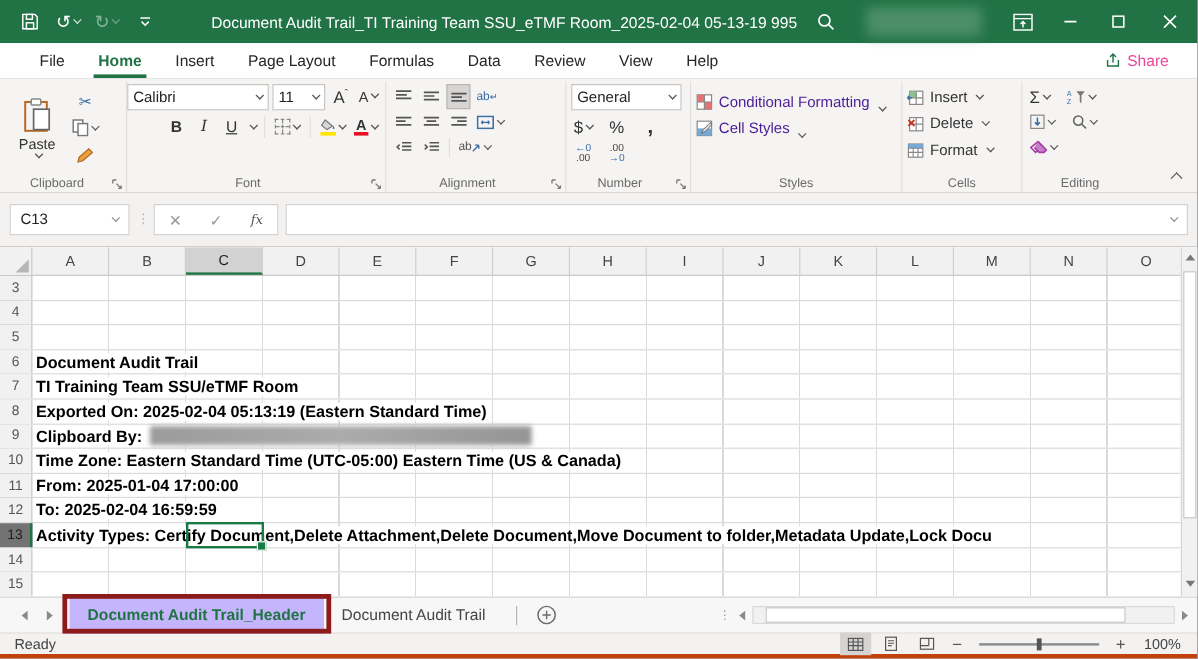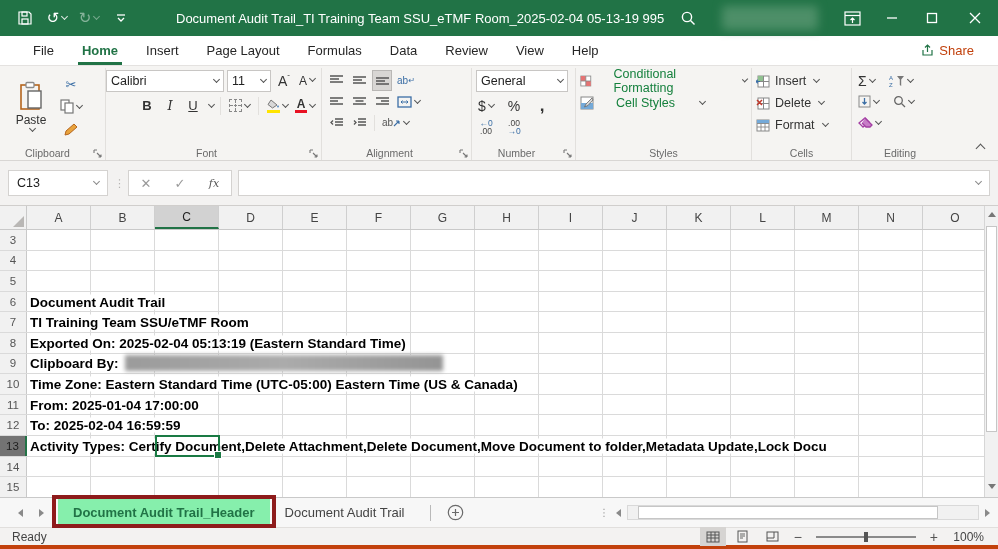--- a/index.html
+++ b/index.html
@@ -16,31 +16,31 @@
   .t-title{flex:1;text-align:center;font-size:13px;white-space:nowrap;overflow:hidden;color:#fff;padding-left:40px;}
   .t-right{display:flex;align-items:center;height:36px;}
   .tbtn{width:40px;height:36px;display:flex;align-items:center;justify-content:center;}
   .blurname{width:96px;height:24px;border-radius:3px;background:#4d8f68;filter:blur(5px);margin:0 14px;}
   .chev{display:inline-block;width:5px;height:5px;border-right:1.3px solid #555;border-bottom:1.3px solid #555;transform:rotate(45deg);margin-left:3px;margin-top:-3px;}
   
   .rtabs{height:30px;background:#fff;display:flex;align-items:stretch;padding-left:19px;flex:none;border-bottom:1px solid #e4e2e0;}
   .rtab{padding:0 14px;display:flex;align-items:center;font-size:13px;color:#262626;position:relative;}
   .rtab.active{color:#217346;font-weight:700;}
   .rtab.active::after{content:"";position:absolute;left:10px;right:10px;bottom:0;height:3px;background:#217346;}
-  .share{margin-left:auto;margin-right:14px;display:flex;align-items:center;gap:5px;color:#c2410c;font-size:13px;padding:0 10px;}
+  .share{margin-left:auto;margin-right:14px;display:flex;align-items:center;gap:5px;color:#ec4899;font-size:13px;padding:0 10px;}
   
   .ribbon{height:95px;background:#f5f4f2;display:flex;align-items:stretch;padding:2px 4px 0 4px;flex:none;border-bottom:1px solid #d8d6d4;}
   .grp{position:relative;display:flex;flex-direction:column;border-right:1px solid #e2e0dd;padding:2px 4px 16px 4px;}
   .glabel{position:absolute;bottom:1px;left:0;right:14px;text-align:center;font-size:10.5px;color:#6a6a6a;}
   .glaunch{position:absolute;bottom:2px;right:3px;}
   .grow{display:flex;align-items:center;gap:3px;}
   .ibtn{display:flex;align-items:center;justify-content:center;min-width:20px;height:21px;padding:0 2px;color:#333;font-size:13px;}
   .combo{background:#fff;border:1px solid #c8c6c4;height:22px;display:flex;align-items:center;font-size:12.5px;color:#222;padding:0 4px;justify-content:space-between;}
   .bigbtn{display:flex;flex-direction:column;align-items:center;justify-content:center;width:46px;color:#333;font-size:12px;gap:2px;padding-top:3px;}
-  .stylerow{display:flex;align-items:center;gap:22px;font-size:12.5px;color:#15803d;height:22px;}
+  .stylerow{display:flex;align-items:flex-end;gap:5px;font-size:12.5px;color:#4c1d95;height:22px;}
   .cellrow{display:flex;align-items:center;gap:5px;font-size:12.5px;color:#333;height:22px;}
   .collapse{margin-left:auto;display:flex;align-items:flex-end;padding:0 10px 8px 0;}
   .cup{width:7px;height:7px;border-left:1.5px solid #555;border-top:1.5px solid #555;transform:rotate(45deg);}
   
   .fbar{height:45px;background:#f3f2f1;display:flex;align-items:center;padding:0 8px;gap:6px;flex:none;border-bottom:1px solid #d0cecc;}
   .namebox{width:100px;height:26px;background:#fff;border:1px solid #d4d2d0;display:flex;align-items:center;font-size:12.5px;color:#222;padding:0 8px;justify-content:space-between;}
   .fdots{color:#b5b3b1;font-size:11px;letter-spacing:0;line-height:4px;width:8px;text-align:center;}
   .fbtns{height:26px;background:#fff;border:1px solid #d4d2d0;display:flex;align-items:center;}
   .fbtn{width:34px;height:24px;display:flex;align-items:center;justify-content:center;color:#9a9a9a;font-size:13px;}
   .fx{color:#555;font-family:"DejaVu Serif",serif;font-style:italic;font-size:11px;}
@@ -64,21 +64,21 @@
   .vscroll{position:absolute;top:0;right:0;bottom:0;width:14px;background:#f1f1f1;border-left:1px solid #d6d6d6;}
   .vthumb{position:absolute;left:1px;right:1px;top:20px;height:206px;background:#fff;border:1px solid #c6c6c6;}
   .tri-u{width:0;height:0;border-left:4px solid transparent;border-right:4px solid transparent;border-bottom:5px solid #777;margin:6px auto;}
   .tri-d{width:0;height:0;border-left:4px solid transparent;border-right:4px solid transparent;border-top:5px solid #777;margin:6px auto;position:absolute;bottom:2px;left:3px;}
   .tri-l{width:0;height:0;border-top:4px solid transparent;border-bottom:4px solid transparent;border-right:5px solid #8a8a8a;}
   .tri-r{width:0;height:0;border-top:4px solid transparent;border-bottom:4px solid transparent;border-left:5px solid #8a8a8a;}
   
   .tabbar{height:30px;background:#f7f7f7;border-top:1px solid #c9c9c9;display:flex;align-items:center;flex:none;}
   .tnav{display:flex;gap:16px;padding:0 14px 0 18px;}
   .stab{height:30px;display:flex;align-items:center;padding:0 15px;font-size:13px;color:#444;}
-  .stab.active{background:#86efac;color:#217346;font-weight:700;position:relative;}
+  .stab.active{background:#c4b5fd;color:#217346;font-weight:700;position:relative;}
   .annot{position:absolute;left:-6px;right:-6px;top:-3px;bottom:0;border:4px solid #8e1b1b;z-index:5;pointer-events:none;}
   .tsep{width:1px;height:16px;background:#b9b9b9;margin:0 10px;}
   .newsheet{width:30px;display:flex;align-items:center;justify-content:center;}
   .hscroll{margin-left:auto;display:flex;align-items:center;gap:6px;padding-right:8px;}
   .hdots{color:#9a9a9a;font-size:10px;letter-spacing:1px;}
   .htrack{width:352px;height:15px;background:#f1f1f1;border:1px solid #d9d9d9;position:relative;}
   .hthumb{position:absolute;left:10px;top:0;height:13px;width:300px;background:#fff;border:1px solid #c6c6c6;}
   
   .statusbar{height:22px;background:#f3f2f1;border-top:1px solid #e1dfdd;border-bottom:4px solid #c2410c;display:flex;align-items:center;font-size:12px;color:#444;flex:none;}
   .ready{padding-left:12px;flex:1;}

